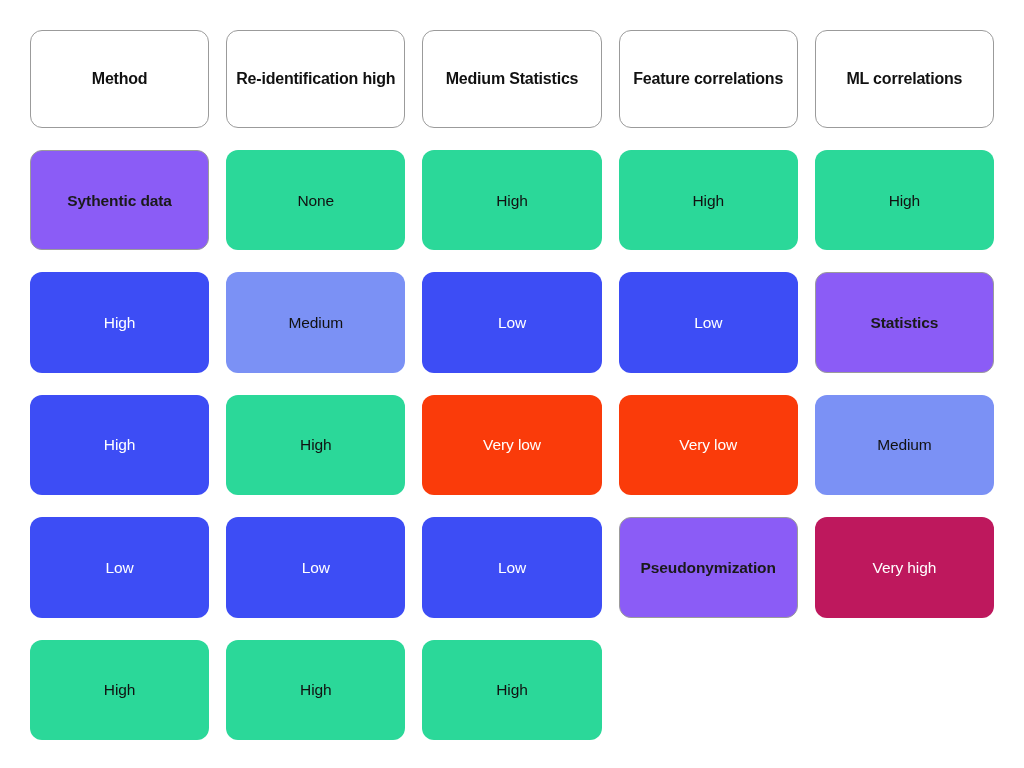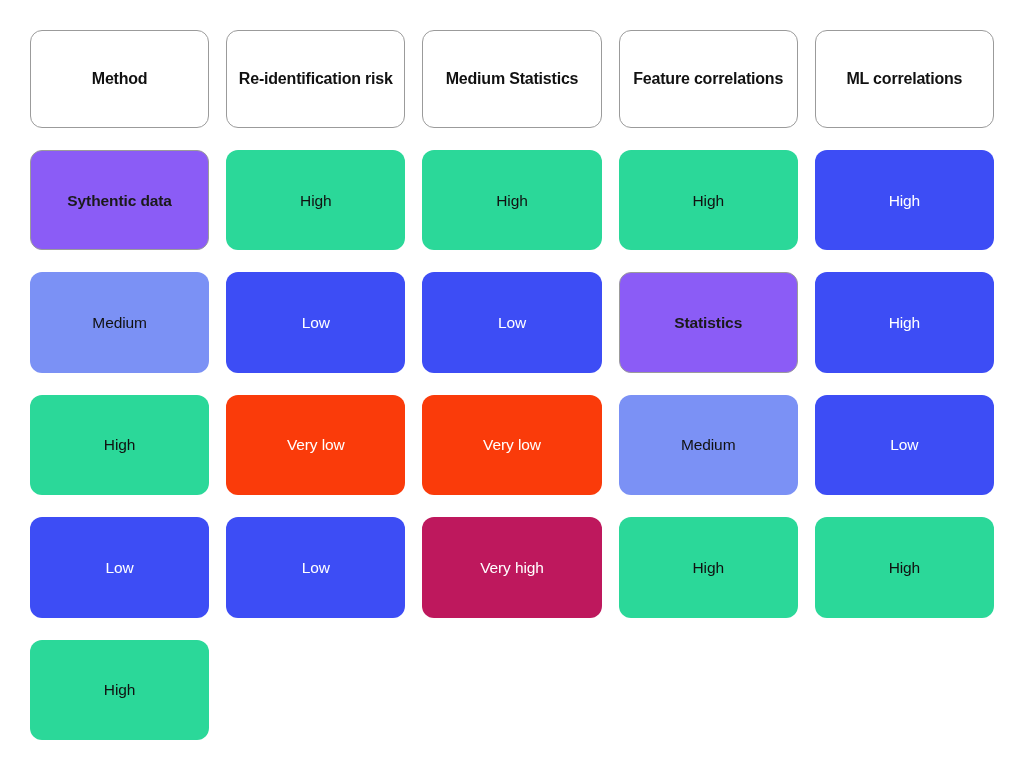--- a/index.html
+++ b/index.html
@@ -64,38 +64,40 @@
     font-size: 15.5px;
     font-weight: normal;
     letter-spacing: -0.1px;
   }
 </style>
 </head>
 <body>
 
 <div id="matrix">
     <div class="cell head">Method</div>
-    <div class="cell head">Re-identification risk</div>
+    <div class="cell head">Re-identification high</div>
     <div class="cell head">Medium Statistics</div>
     <div class="cell head">Feature correlations</div>
     <div class="cell head">ML correlations</div>
     <div class="cell method">Sythentic data</div>
+    <div class="cell value" style="background: rgb(43, 216, 153); color: rgb(17, 17, 17);">None</div>
     <div class="cell value" style="background: rgb(43, 216, 153); color: rgb(17, 17, 17);">High</div>
     <div class="cell value" style="background: rgb(43, 216, 153); color: rgb(17, 17, 17);">High</div>
     <div class="cell value" style="background: rgb(43, 216, 153); color: rgb(17, 17, 17);">High</div>
     <div class="cell value" style="background: rgb(61, 77, 245); color: rgb(255, 255, 255);">High</div>
     <div class="cell value" style="background: rgb(123, 145, 245); color: rgb(17, 17, 17);">Medium</div>
     <div class="cell value" style="background: rgb(61, 77, 245); color: rgb(255, 255, 255);">Low</div>
     <div class="cell value" style="background: rgb(61, 77, 245); color: rgb(255, 255, 255);">Low</div>
     <div class="cell method">Statistics</div>
     <div class="cell value" style="background: rgb(61, 77, 245); color: rgb(255, 255, 255);">High</div>
     <div class="cell value" style="background: rgb(43, 216, 153); color: rgb(17, 17, 17);">High</div>
     <div class="cell value" style="background: rgb(250, 59, 10); color: rgb(255, 255, 255);">Very low</div>
     <div class="cell value" style="background: rgb(250, 59, 10); color: rgb(255, 255, 255);">Very low</div>
     <div class="cell value" style="background: rgb(123, 145, 245); color: rgb(17, 17, 17);">Medium</div>
     <div class="cell value" style="background: rgb(61, 77, 245); color: rgb(255, 255, 255);">Low</div>
     <div class="cell value" style="background: rgb(61, 77, 245); color: rgb(255, 255, 255);">Low</div>
     <div class="cell value" style="background: rgb(61, 77, 245); color: rgb(255, 255, 255);">Low</div>
+    <div class="cell method">Pseudonymization</div>
     <div class="cell value" style="background: #be185d; color: rgb(255, 255, 255);">Very high</div>
     <div class="cell value" style="background: rgb(43, 216, 153); color: rgb(17, 17, 17);">High</div>
     <div class="cell value" style="background: rgb(43, 216, 153); color: rgb(17, 17, 17);">High</div>
     <div class="cell value" style="background: rgb(43, 216, 153); color: rgb(17, 17, 17);">High</div>
   </div>
 
 </body></html>

